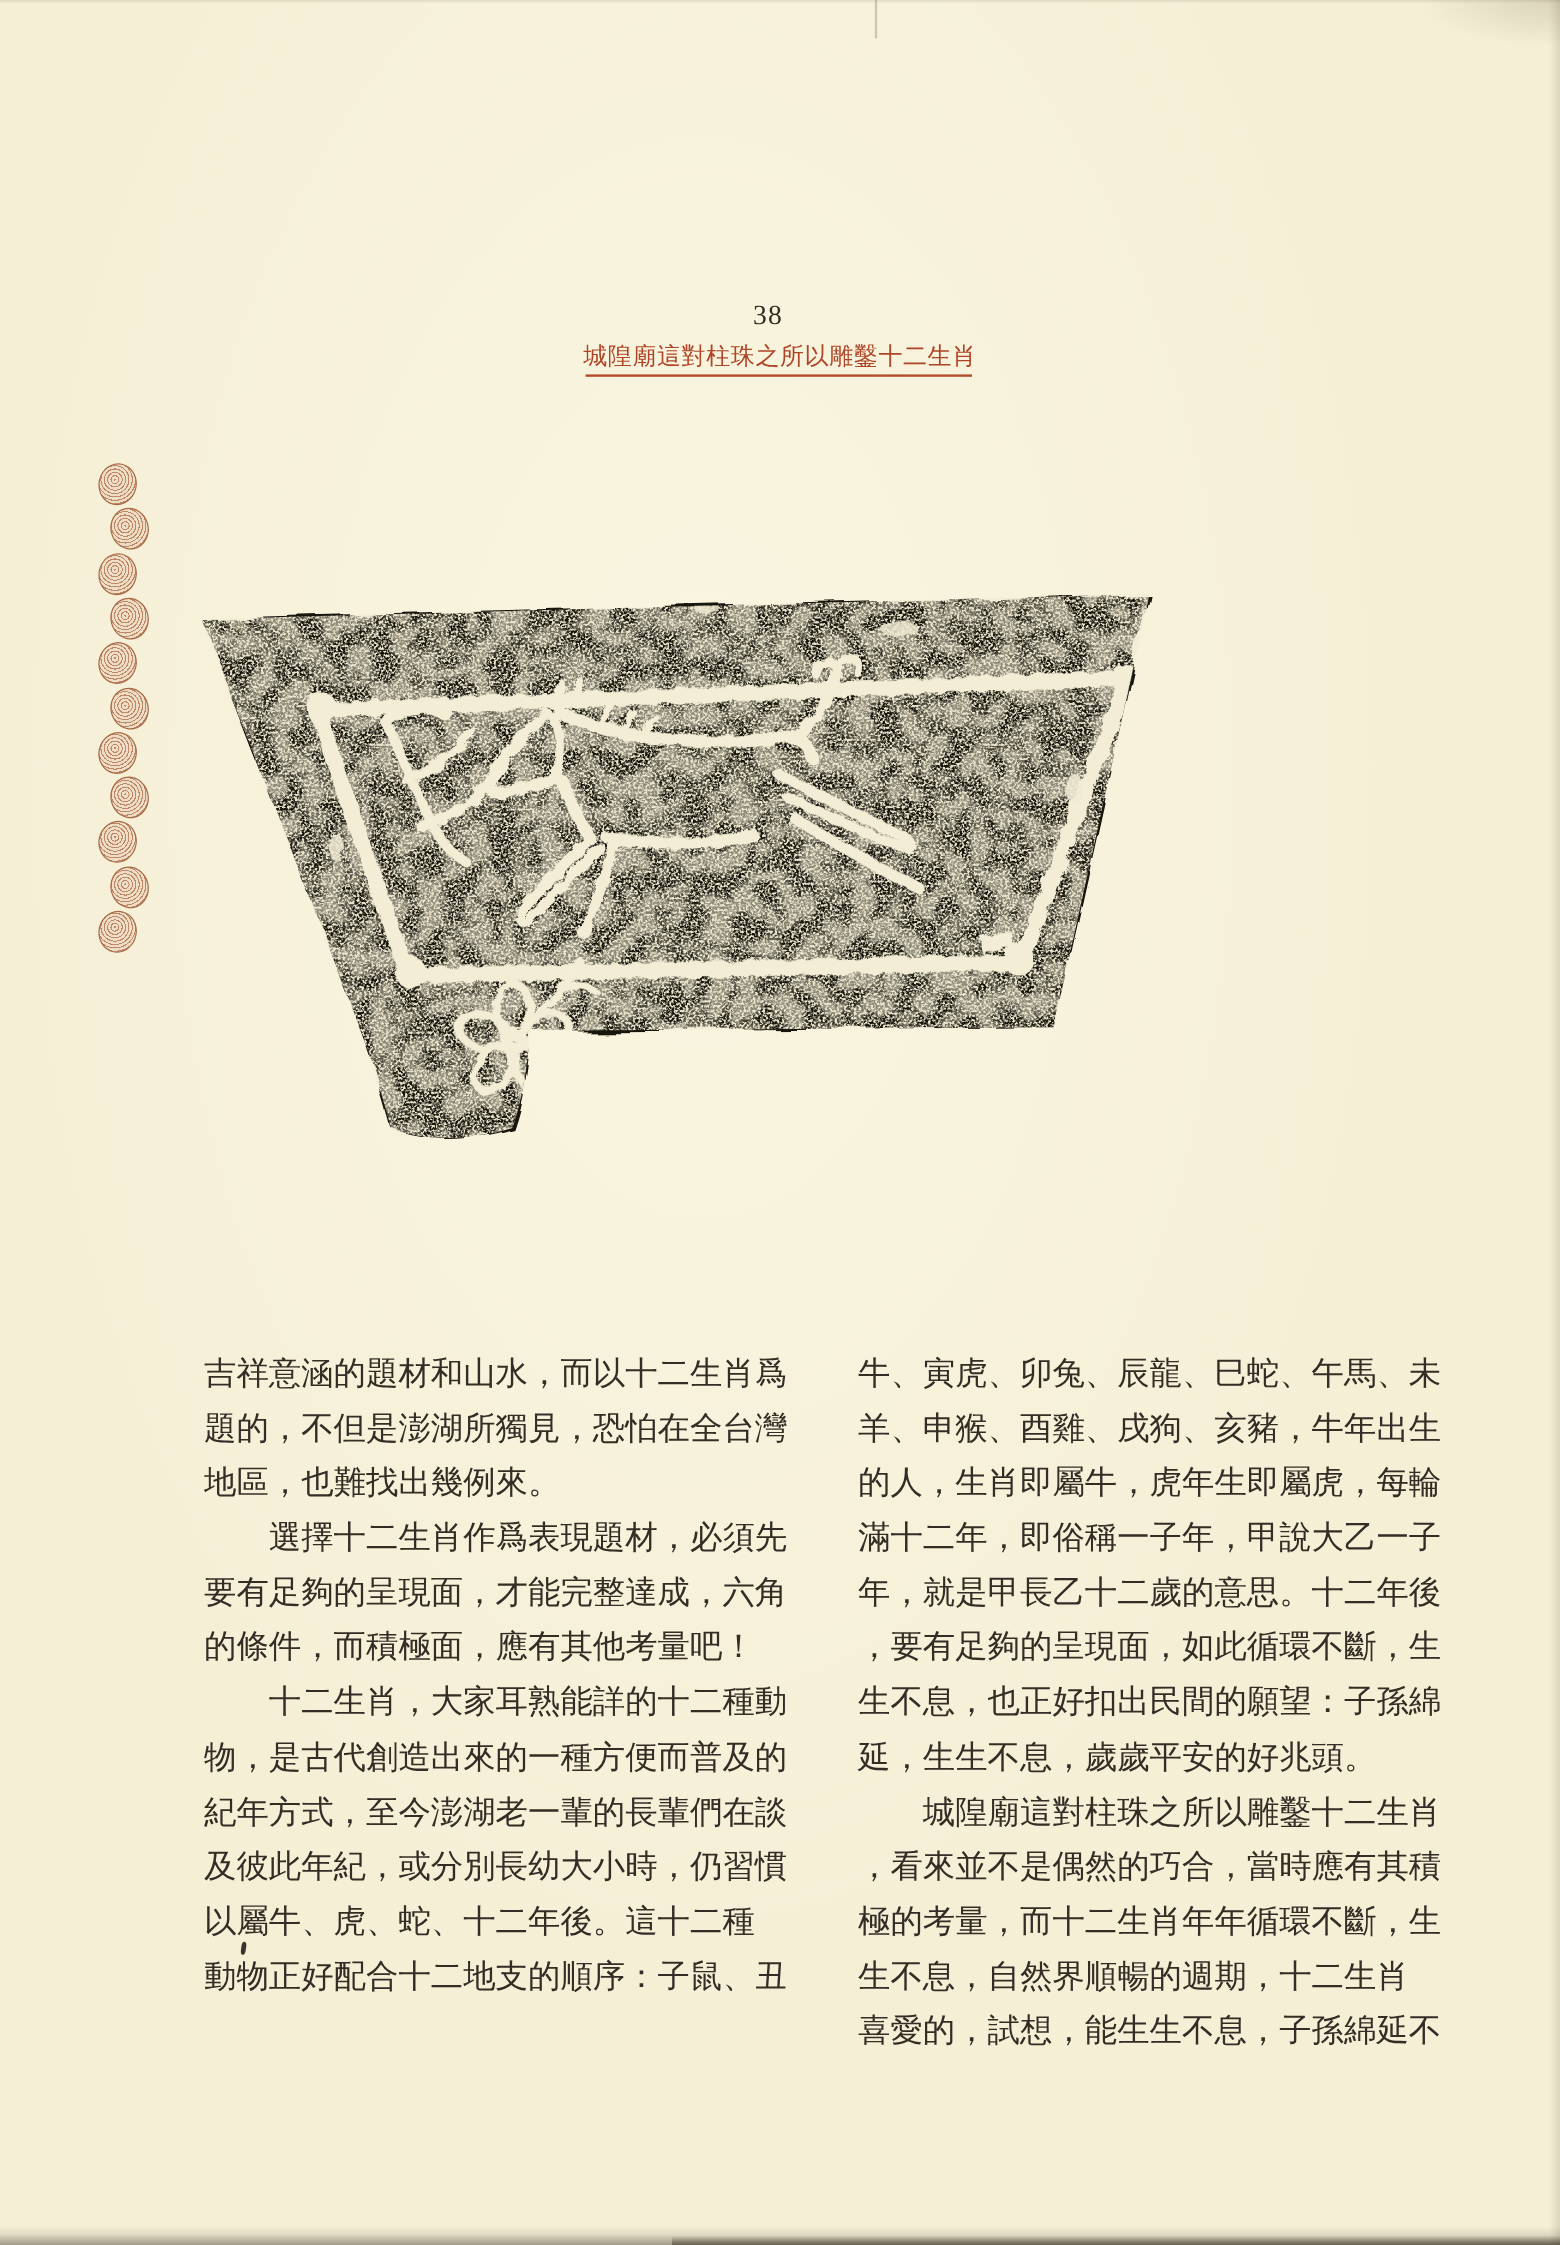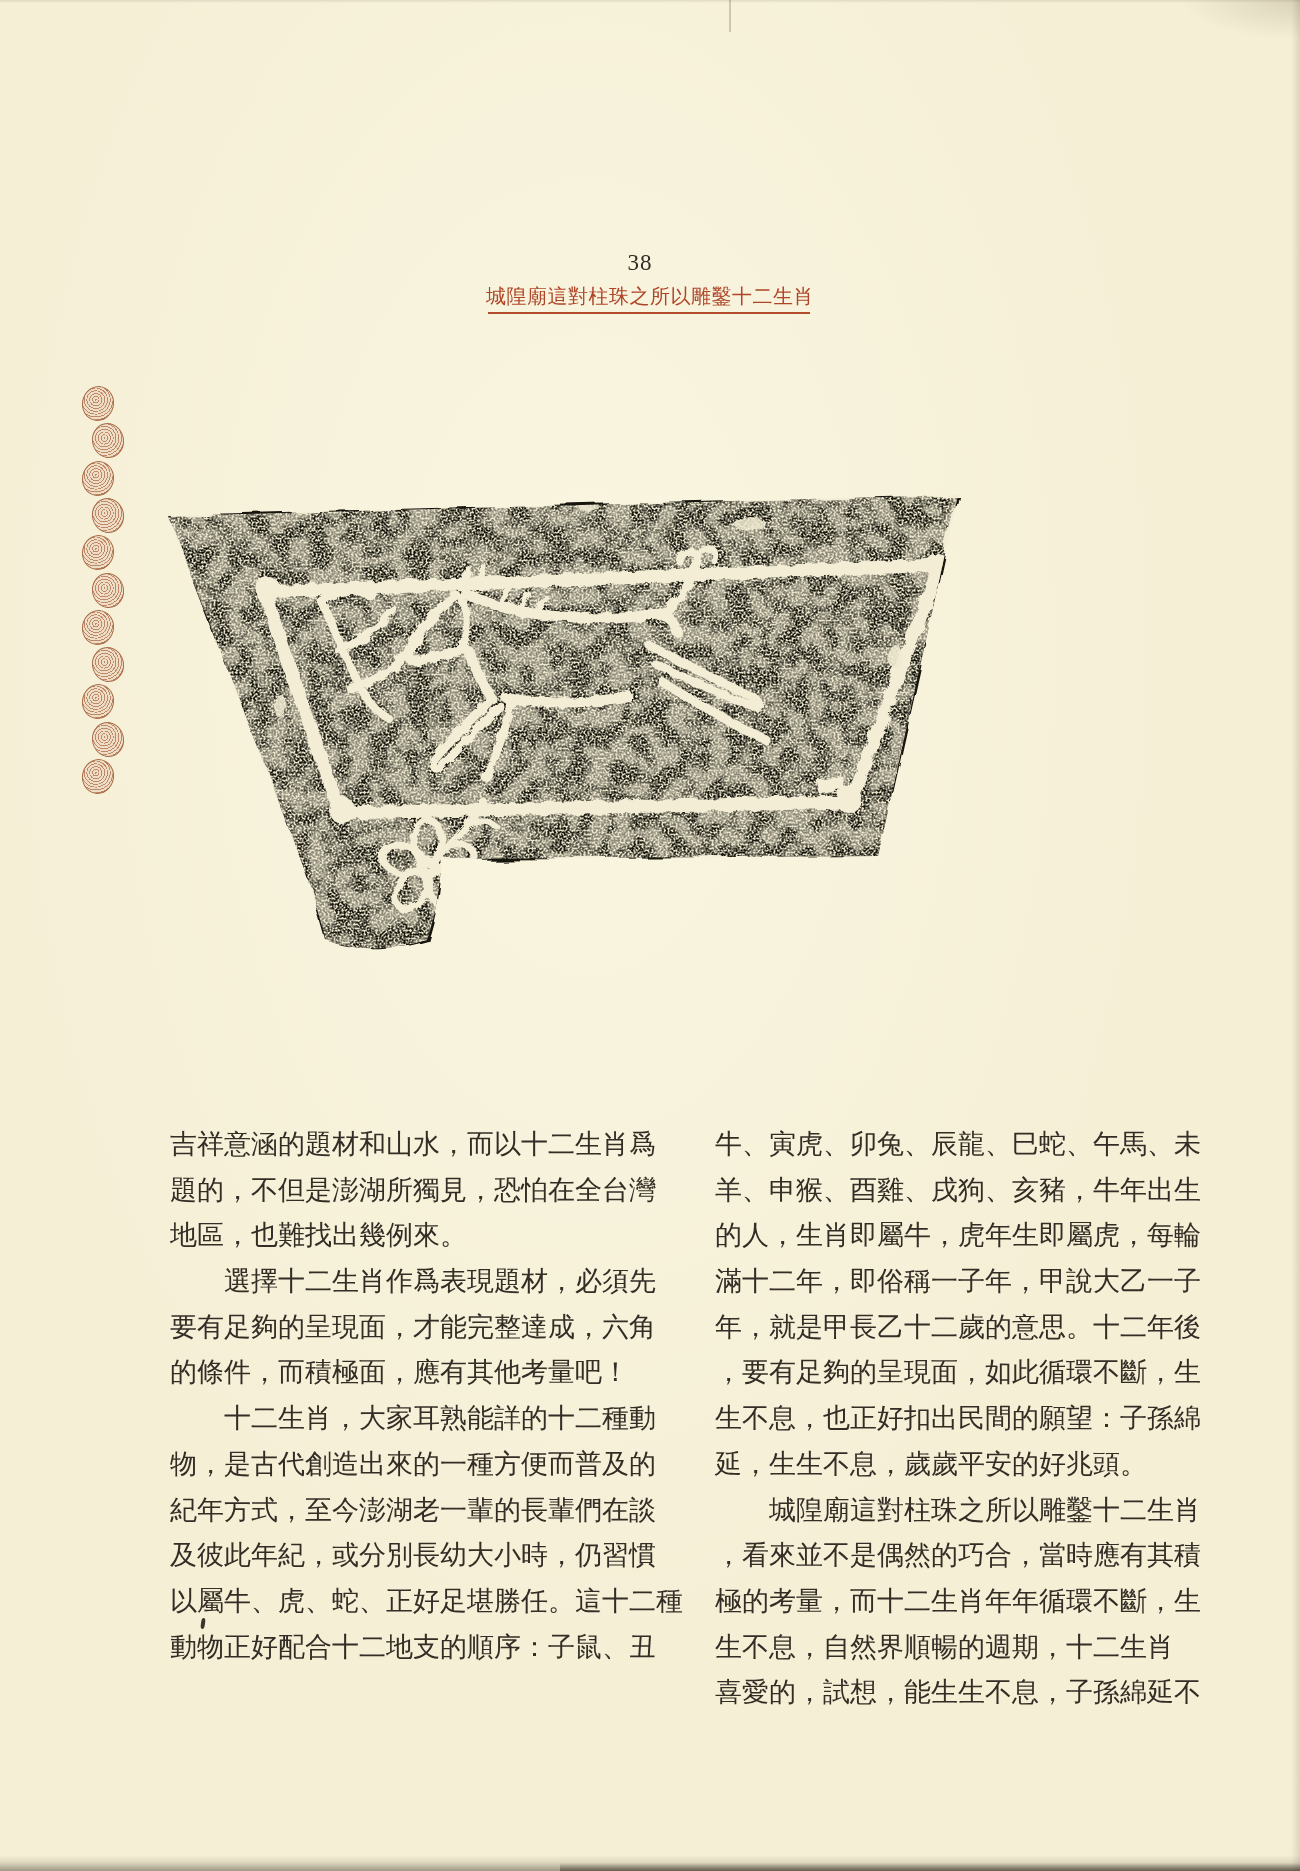--- a/index.html
+++ b/index.html
@@ -225,21 +225,21 @@
       <div class="text-line">吉祥意涵的題材和山水，而以十二生肖爲</div>
       <div class="text-line">題的，不但是澎湖所獨見，恐怕在全台灣</div>
       <div class="text-line">地區，也難找出幾例來。</div>
       <div class="text-line">　　選擇十二生肖作爲表現題材，必須先</div>
       <div class="text-line">要有足夠的呈現面，才能完整達成，六角</div>
       <div class="text-line">的條件，而積極面，應有其他考量吧！</div>
       <div class="text-line">　　十二生肖，大家耳熟能詳的十二種動</div>
       <div class="text-line">物，是古代創造出來的一種方便而普及的</div>
       <div class="text-line">紀年方式，至今澎湖老一輩的長輩們在談</div>
       <div class="text-line">及彼此年紀，或分別長幼大小時，仍習慣</div>
-      <div class="text-line">以屬牛、虎、蛇、正好足堪勝任。這十二種</div>
+      <div class="text-line">以屬牛、虎、蛇、十二年後。這十二種</div>
       <div class="text-line">動物正好配合十二地支的順序：子鼠、丑</div>
     </div>
   <div class="column column-right">
       <div class="text-line">牛、寅虎、卯兔、辰龍、巳蛇、午馬、未</div>
       <div class="text-line">羊、申猴、酉雞、戌狗、亥豬，牛年出生</div>
       <div class="text-line">的人，生肖即屬牛，虎年生即屬虎，每輪</div>
       <div class="text-line">滿十二年，即俗稱一子年，甲說大乙一子</div>
       <div class="text-line">年，就是甲長乙十二歲的意思。十二年後</div>
       <div class="text-line">，要有足夠的呈現面，如此循環不斷，生</div>
       <div class="text-line">生不息，也正好扣出民間的願望：子孫綿</div>

